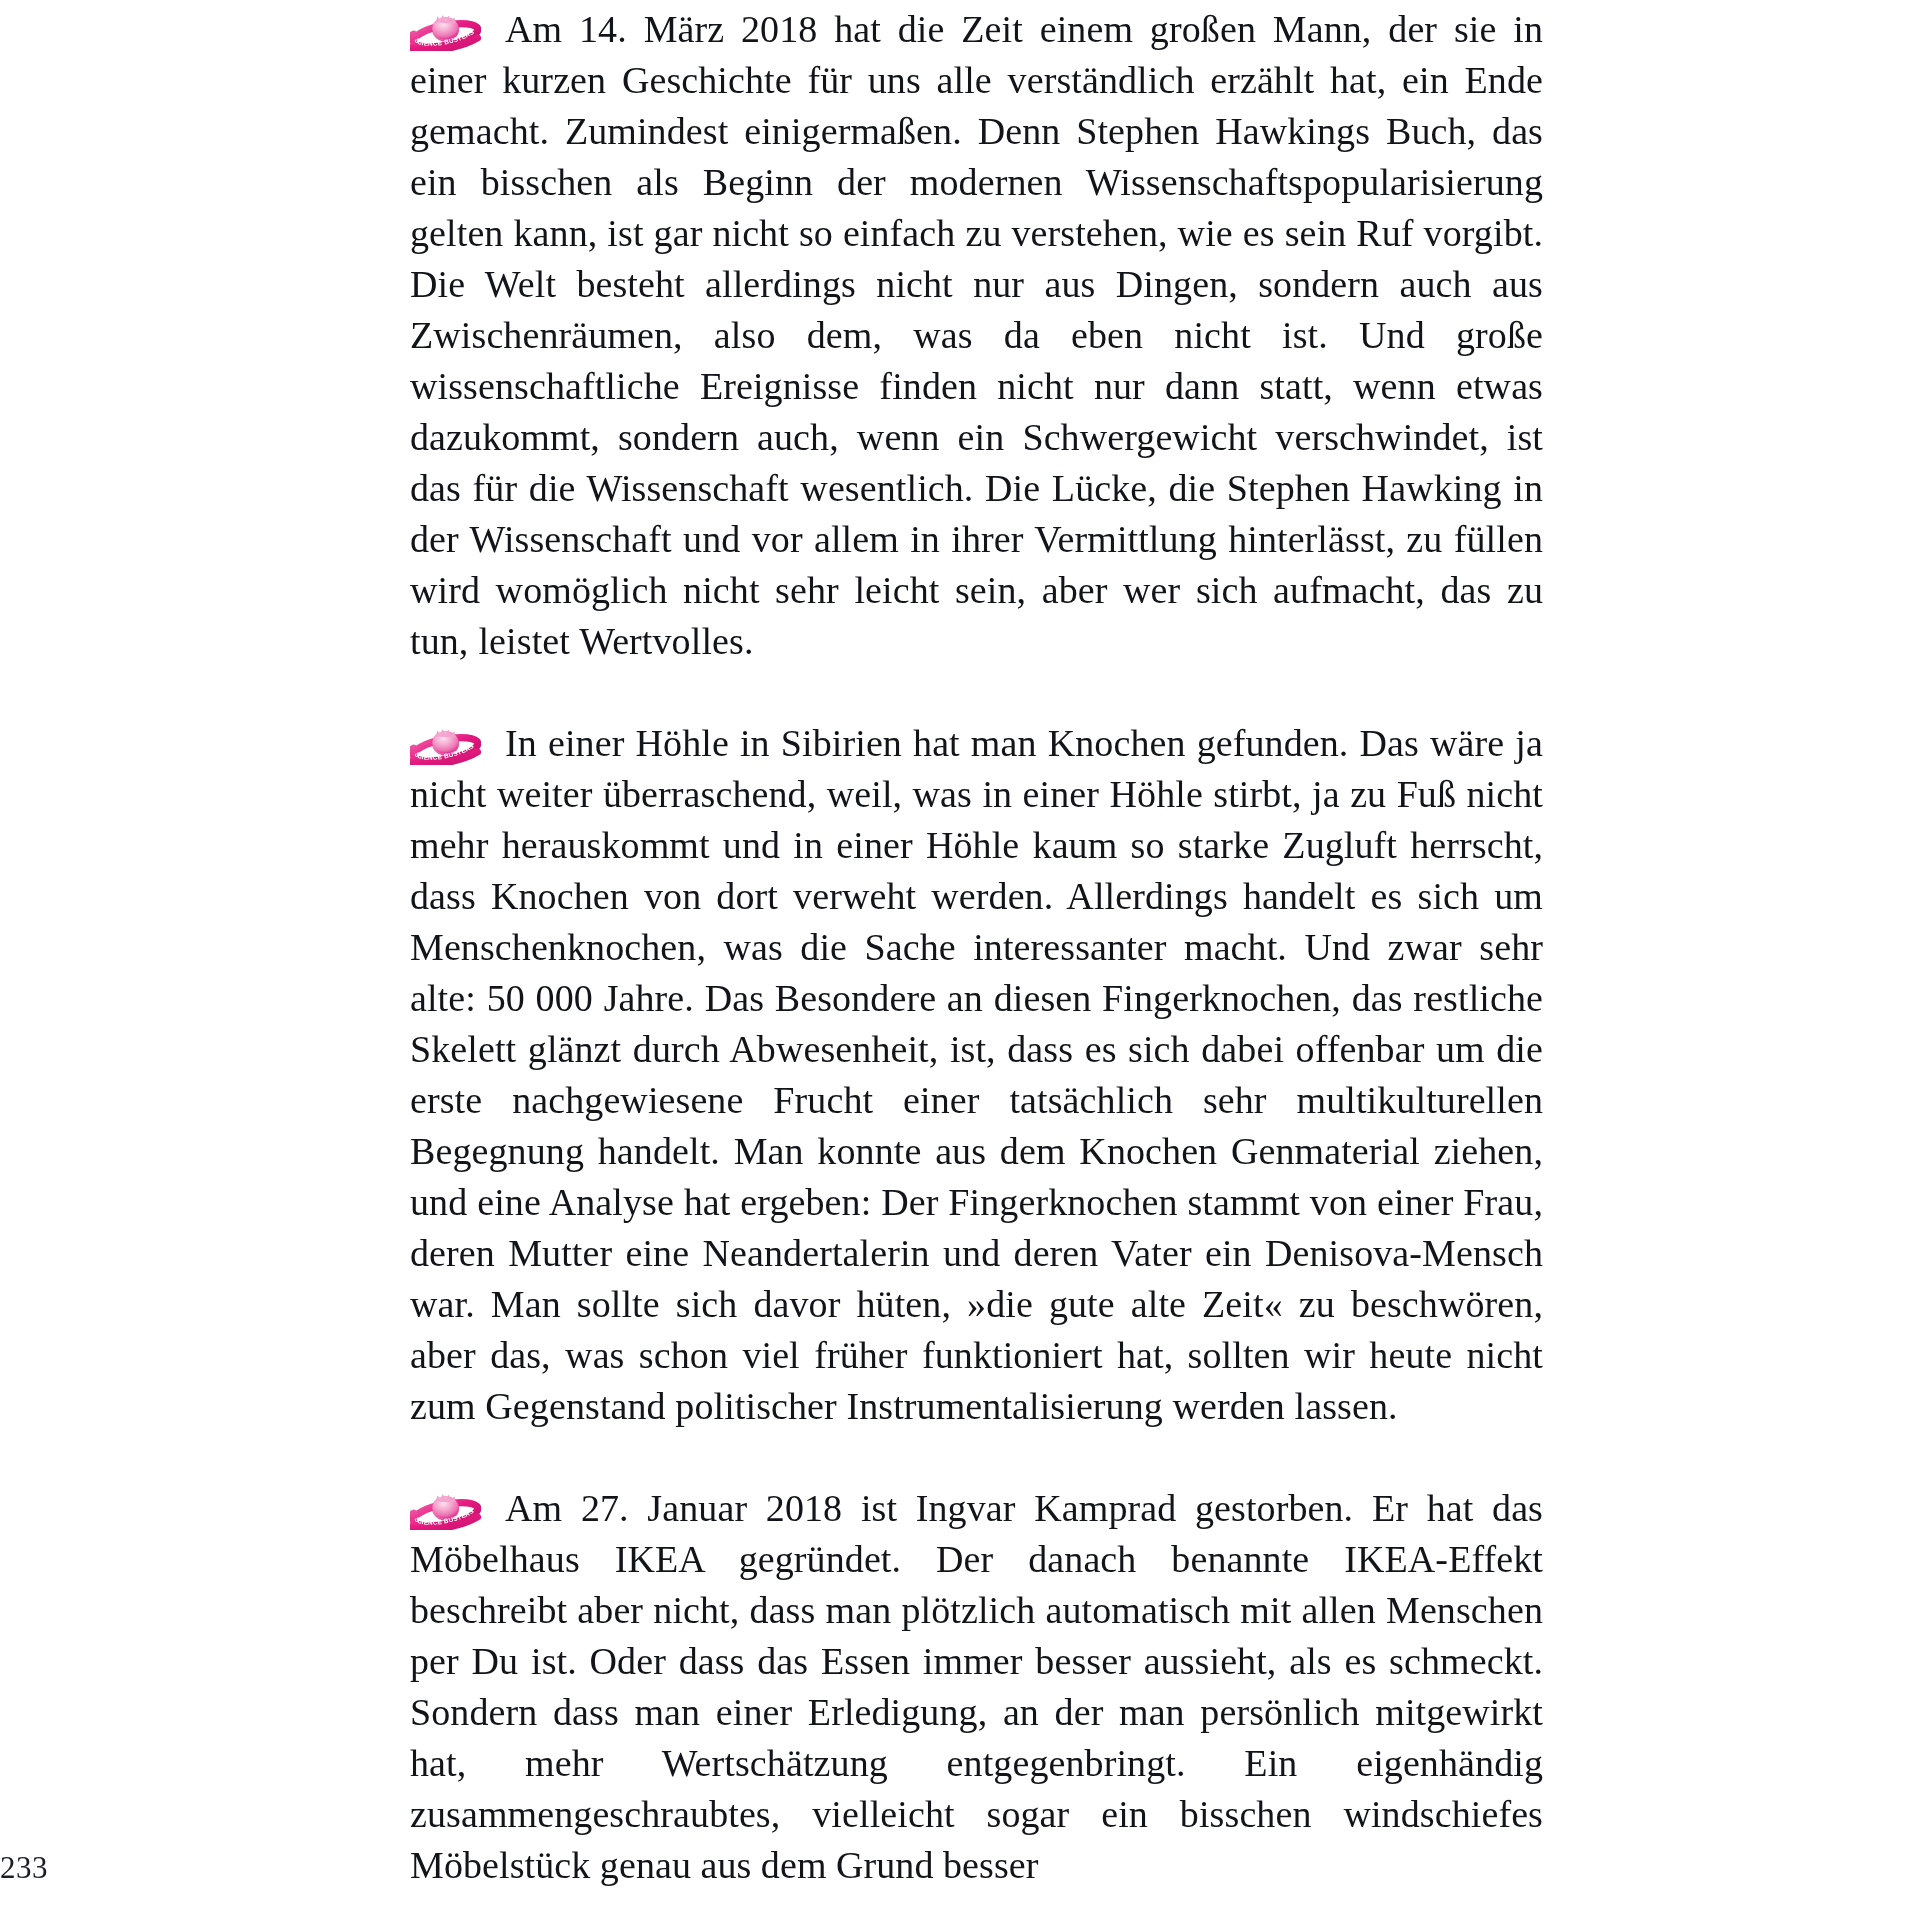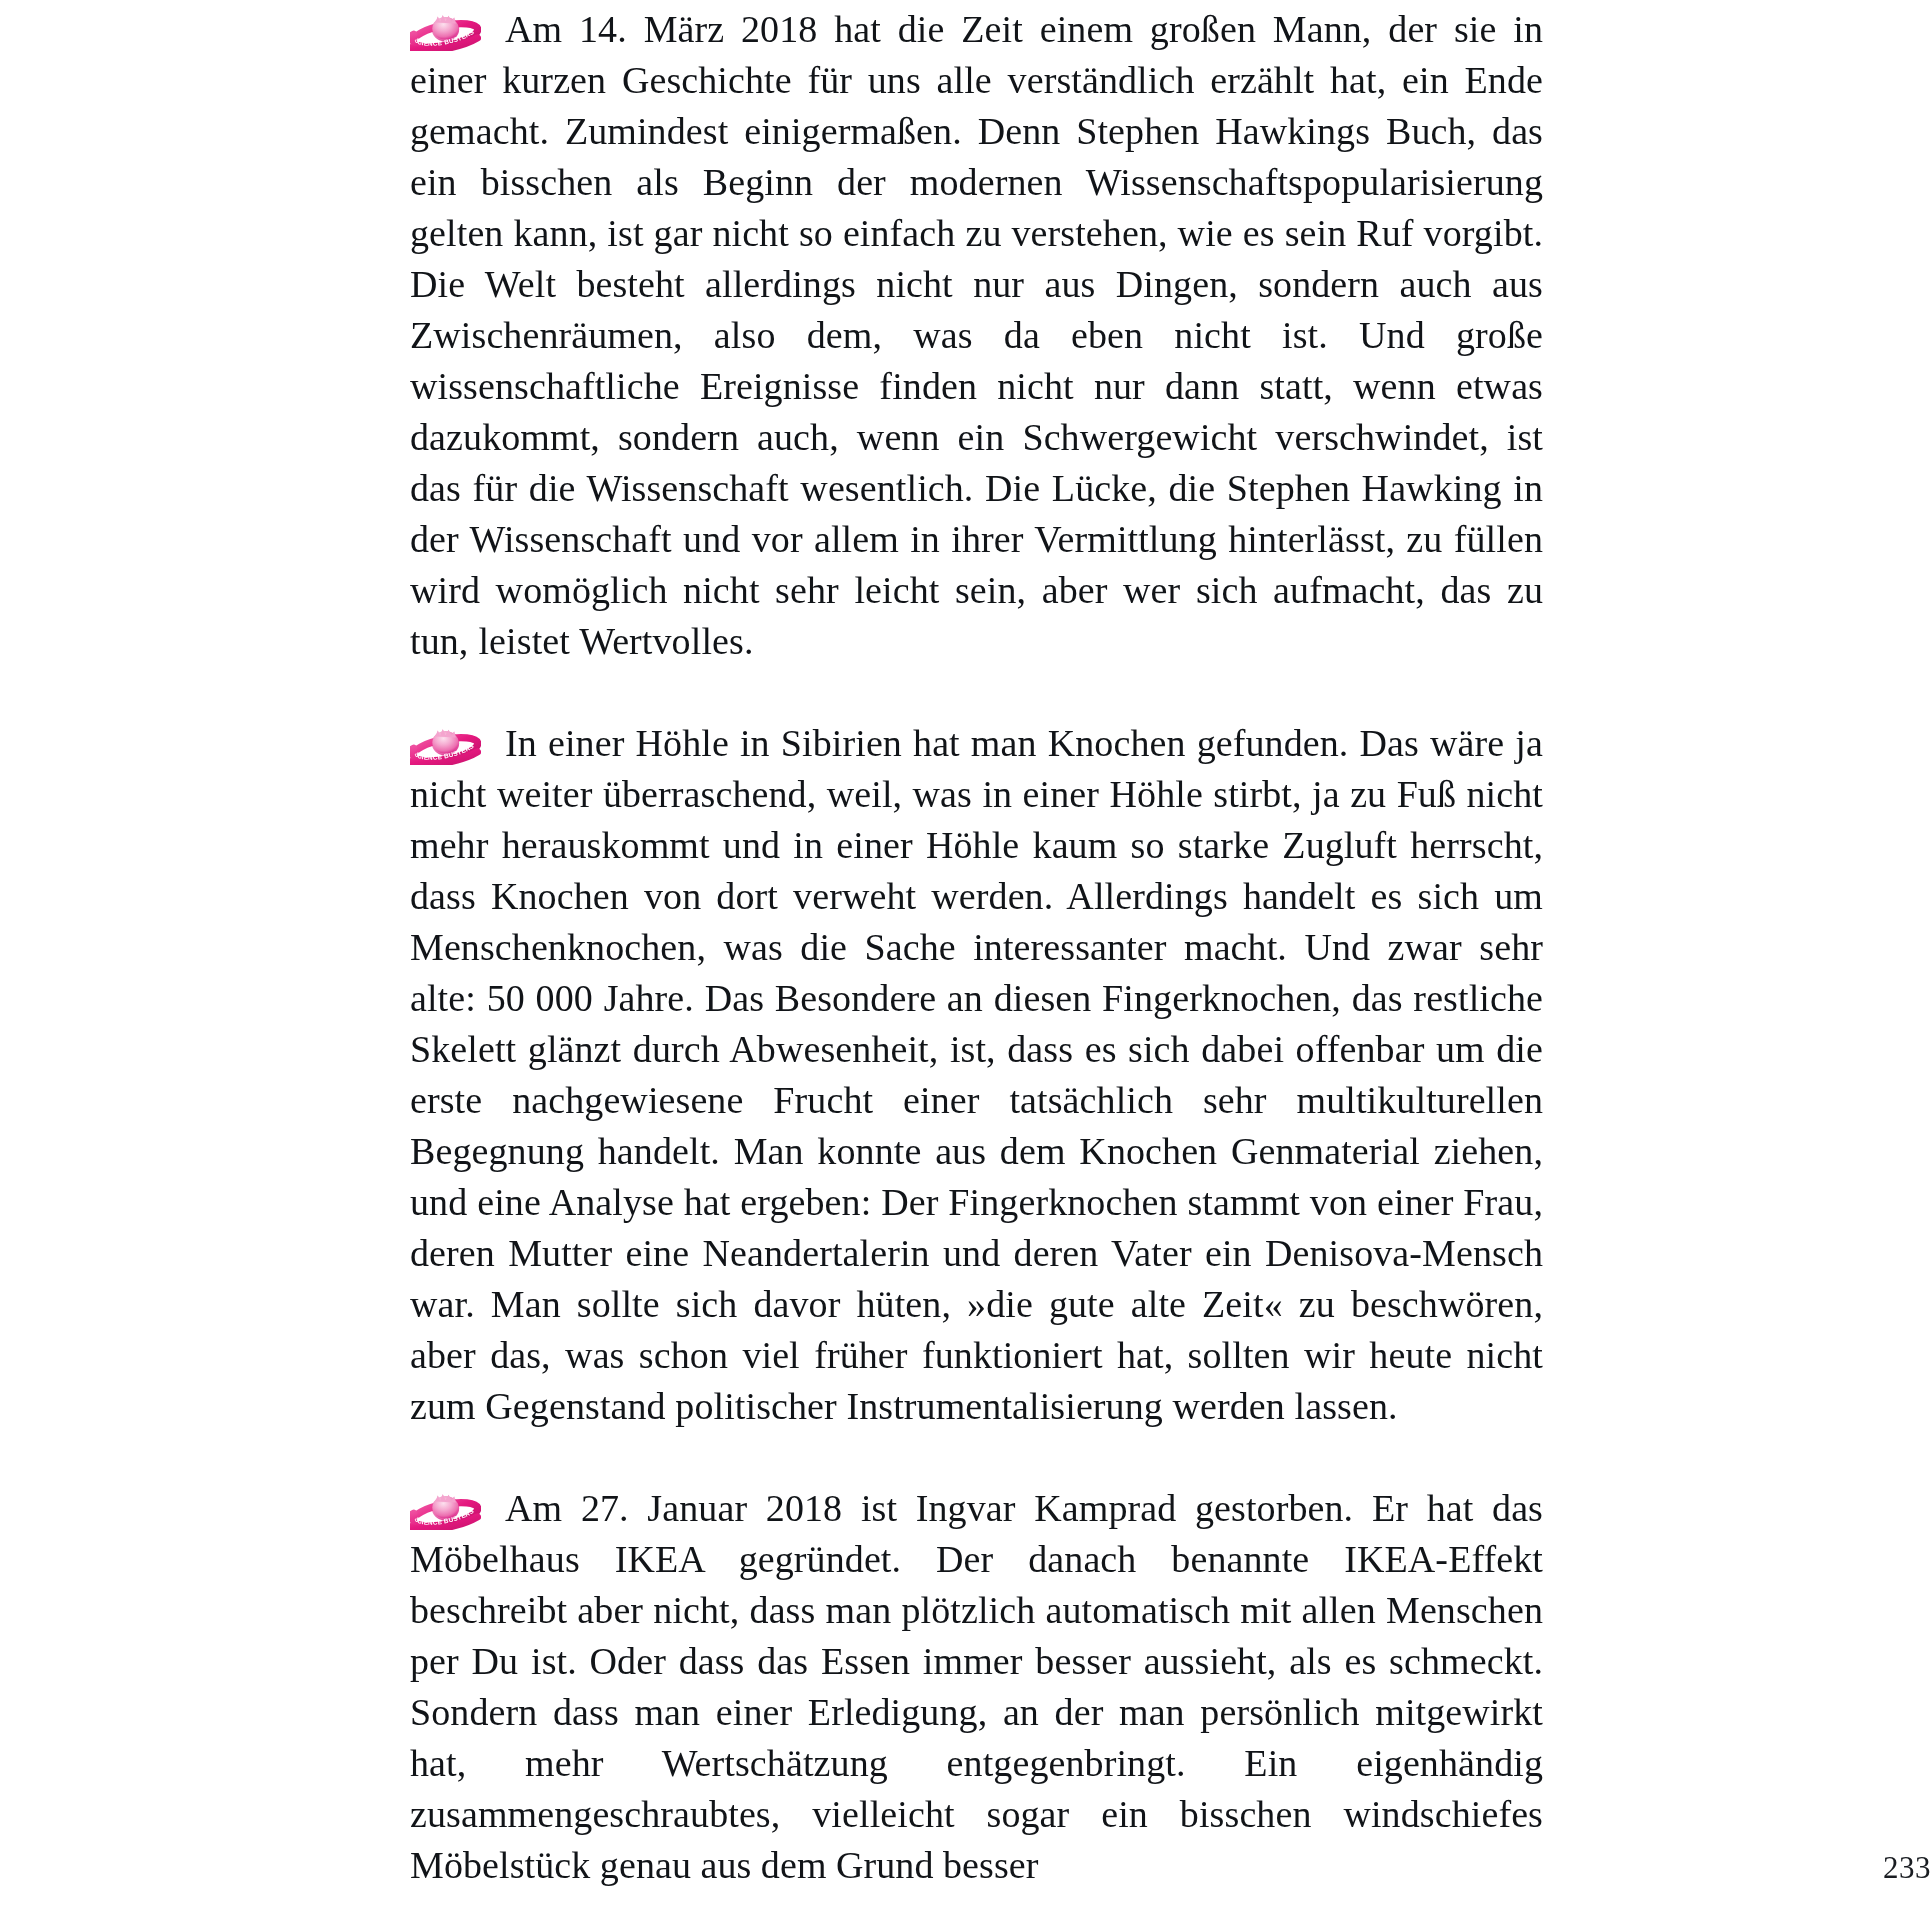--- a/index.html
+++ b/index.html
@@ -68,21 +68,21 @@
 
   .para-text {
     
   }
 
   .page-number {
     position: absolute;
     left: 0;
     right: 0;
     top: 1850px;
-    text-align: right;
+    text-align: left;
     font-family: "Liberation Serif", "DejaVu Serif", serif;
     font-size: 31px;
     color: #1a1d22;
     letter-spacing: 0.5px;
   }
 
   
   .para.p1 { word-spacing: 0.4px; }
   .para.p2 { word-spacing: 0px; }
   .para.p3 { word-spacing: -0.2px; }

